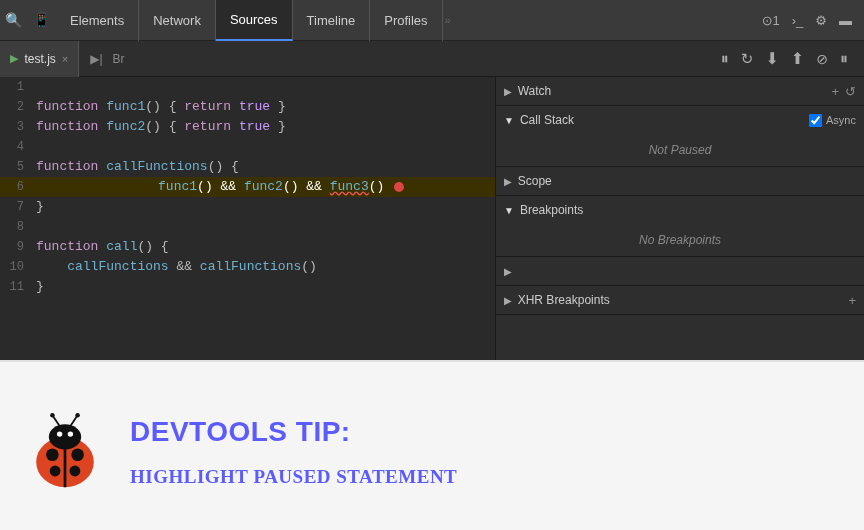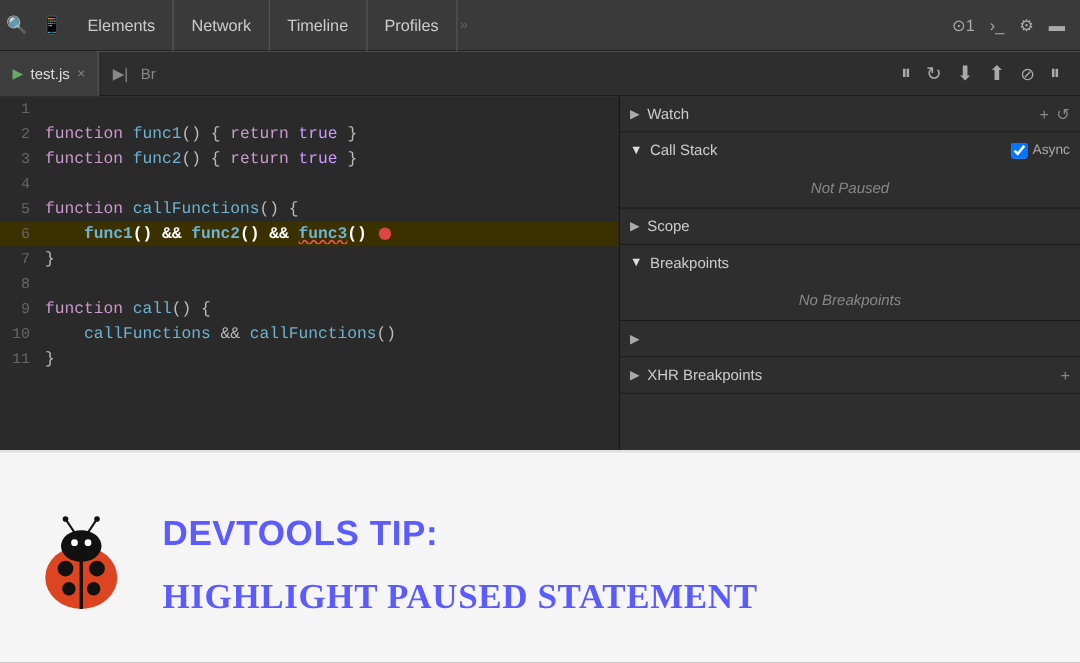--- a/index.html
+++ b/index.html
@@ -117,21 +117,21 @@
       font-size: 12px;
     }
     .line-code {
       flex: 1;
       white-space: pre;
       color: #bbb;
       padding-left: 4px;
     }
     .line-code .kw { color: #cc99cd; }
     .line-code .fn { color: #6fb3d2; }
-    .line-6 .line-code { color: #fff; font-weight: bold; }
+    .line-6 .line-code { color: #fff; font-weight: normal; text-align: center; }
     .squiggly { text-decoration: underline wavy #e55; }
 
     
     .right-panel {
       width: 368px;
       background: #2e2e2e;
       display: flex;
       flex-direction: column;
       overflow: hidden;
     }
@@ -197,41 +197,44 @@
     .tip-title {
       font-size: 28px;
       font-weight: 900;
       color: #5b5bff;
       font-family: Liberation Sans, sans-serif;
       text-transform: uppercase;
       letter-spacing: 0.5px;
       line-height: 1.1;
     }
     .tip-subtitle {
-      font-size: 28px;
+      font-size: 19px;
       font-weight: 900;
       color: #5b5bff;
       font-family: Georgia, serif;
       text-transform: uppercase;
       letter-spacing: 0.5px;
       line-height: 1.1;
       margin-top: 12px;
     }
   </style>
 </head>
 <body>
 
 <div class="devtools-toolbar">
   <div class="toolbar-icon">🔍</div>
   <div class="toolbar-icon">📱</div>
   <div class="tab-item">
     <span>Elements</span>
   </div>
   <div class="tab-item">
     <span>Network</span>
+  </div>
+  <div class="tab-item active">
+    <span>Sources</span>
   </div>
   <div class="tab-item">
     <span>Timeline</span>
   </div>
   <div class="tab-item">
     <span>Profiles</span>
   </div>
   <span class="tab-separator">»</span>
   <div class="toolbar-right">
     <span class="icon-btn">⊙1</span>

